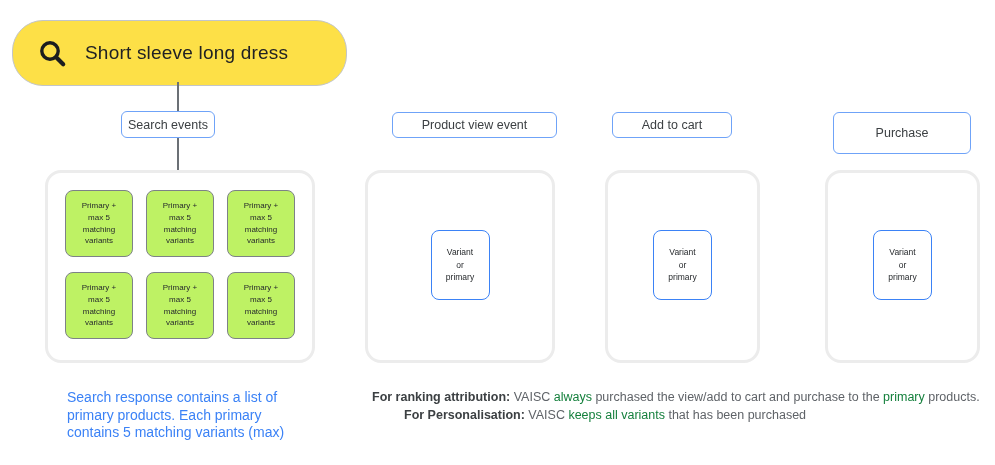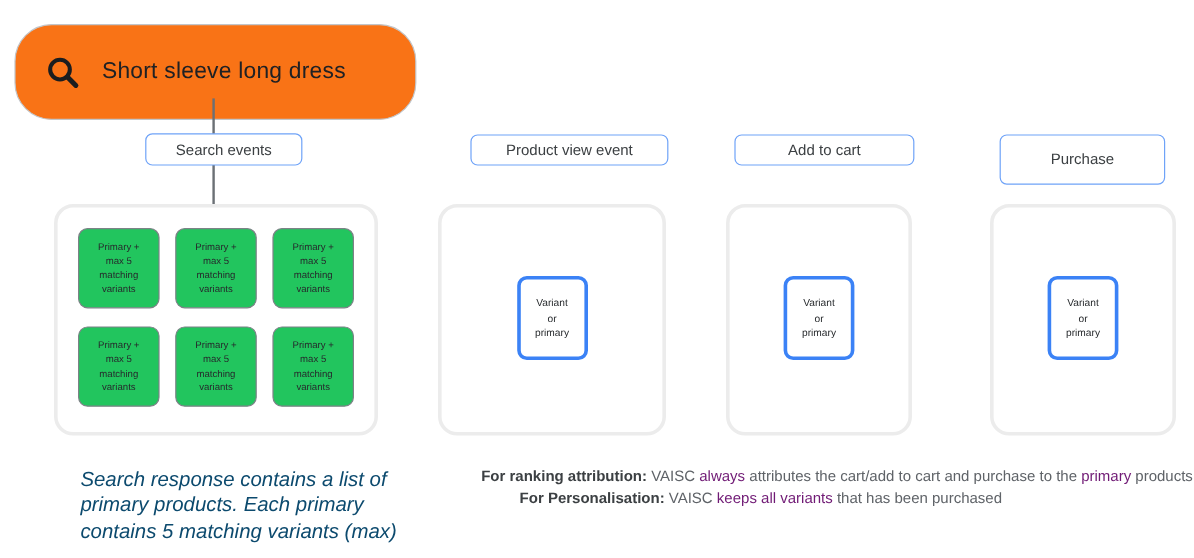--- a/index.html
+++ b/index.html
@@ -2,77 +2,77 @@
 <html><head>
 <meta charset="utf-8">
 <style>
   html,body{margin:0;padding:0;}
   body{
     width:995px;height:465px;position:relative;background:#ffffff;
     font-family:"Liberation Sans", sans-serif;overflow:hidden;
   }
   
   .search-pill{
-    position:absolute;left:12px;top:20px;width:335px;height:80px;
-    border:1px solid #c2c5c9;border-radius:31px;background:#f97316;
+    position:absolute;left:12px;top:20px;width:335px;height:66px;
+    border:1px solid #c2c5c9;border-radius:31px;background:#fde047;
     display:flex;align-items:center;box-sizing:border-box;padding-left:24px;
   }
   .search-pill .q-icon{flex:0 0 auto;width:30px;height:30px;margin-right:18px;}
   .search-pill .q-text{font-size:19px;color:#202124;letter-spacing:.2px;}
   
   .connector{
     position:absolute;left:177px;top:82px;width:2px;height:88px;background:#6b7075;z-index:1;
   }
   
   .chip{
     position:absolute;top:111px;height:27px;background:#fff;z-index:2;
     border:1.5px solid #6fa3f8;border-radius:6px;box-sizing:border-box;
     display:flex;align-items:center;justify-content:center;
     font-size:12.5px;color:#3c4043;
   }
-  .chip.c1{left:121px;width:131px;}
+  .chip.c1{left:121px;width:94px;}
   .chip.c2{left:392px;width:165px;top:112px;height:26px;}
-  .chip.c3{left:612px;width:150px;top:112px;height:26px;}
+  .chip.c3{left:612px;width:120px;top:112px;height:26px;}
   .chip.c4{left:833px;width:138px;top:112px;height:42px;}
   
   .bucket{
     position:absolute;top:170px;height:193px;background:#fff;
     border:3px solid #ececec;border-radius:16px;box-sizing:border-box;
   }
   .bucket.b1{left:45px;width:270px;padding:17px 0 0 17px;}
   .bucket.b2{left:365px;width:190px;}
   .bucket.b3{left:605px;width:155px;}
   .bucket.b4{left:825px;width:155px;}
   .bucket.single{display:flex;align-items:flex-start;justify-content:center;}
   
   .cards-grid{
     display:grid;grid-template-columns:repeat(3,68px);grid-auto-rows:67px;
     column-gap:13px;row-gap:15px;
   }
   .p-card{
-    border:1px solid #7d8287;border-radius:8px;background:#22c55e;box-sizing:border-box;
+    border:1px solid #7d8287;border-radius:8px;background:#bef264;box-sizing:border-box;
     display:flex;align-items:center;justify-content:center;text-align:center;
     font-size:8px;line-height:1.45;color:#26292c;white-space:pre-line;
   }
   .v-card{
     width:59px;height:70px;margin-top:57px;
-    border:3px solid #3b82f6;border-radius:8px;background:#fff;box-sizing:border-box;
+    border:1px solid #3b82f6;border-radius:8px;background:#fff;box-sizing:border-box;
     display:flex;align-items:center;justify-content:center;text-align:center;
     font-size:8.5px;line-height:1.5;color:#26292c;white-space:pre-line;
   }
   
   .note-left{
     position:absolute;left:67px;top:389px;width:310px;
-    font-size:17px;line-height:1.26;color:#0c4a6e;white-space:pre-line;font-style:italic;
+    font-size:14px;line-height:1.26;color:#3b82f6;white-space:pre-line;
   }
   .note-line{position:absolute;left:372px;font-size:12.5px;color:#5f6368;white-space:nowrap;}
   .note-line.l1{top:390px;}
   .note-line.l2{top:408px;padding-left:32px;}
-  .note-line .b{font-weight:700;color:#3c4043;margin-left:29px;}
-  .note-line .r{color:#701a75;}
+  .note-line .b{font-weight:700;color:#3c4043;}
+  .note-line .r{color:#15803d;}
 </style>
 </head>
 <body>
 
 <div class="search-pill">
   <svg class="q-icon" viewBox="0 0 30 30" aria-hidden="true">
     <circle cx="13" cy="13" r="8.2" fill="none" stroke="#1b1d1f" stroke-width="3.4"></circle>
     <line x1="19.2" y1="19.2" x2="26.2" y2="26.2" stroke="#1b1d1f" stroke-width="4.2" stroke-linecap="round"></line>
   </svg>
   <span class="q-text">Short sleeve long dress</span>
@@ -130,18 +130,18 @@
   <div class="v-card">Variant
 or
 primary</div>
 </div>
 
 <div class="note-left">Search response contains a list of
 primary products. Each primary
 contains 5 matching variants (max)</div>
 
 <div class="note-line l1">
-  <span class="b">For ranking attribution:</span><span> VAISC </span><span class="r">always</span><span> attributes the cart/add to cart and purchase to the </span><span class="r">primary</span><span> products.</span>
+  <span class="b">For ranking attribution:</span><span> VAISC </span><span class="r">always</span><span> purchased the view/add to cart and purchase to the </span><span class="r">primary</span><span> products.</span>
 </div>
 
 <div class="note-line l2">
   <span class="b">For Personalisation:</span><span> VAISC </span><span class="r">keeps all variants</span><span> that has been purchased</span>
 </div>
 
 </body></html>

